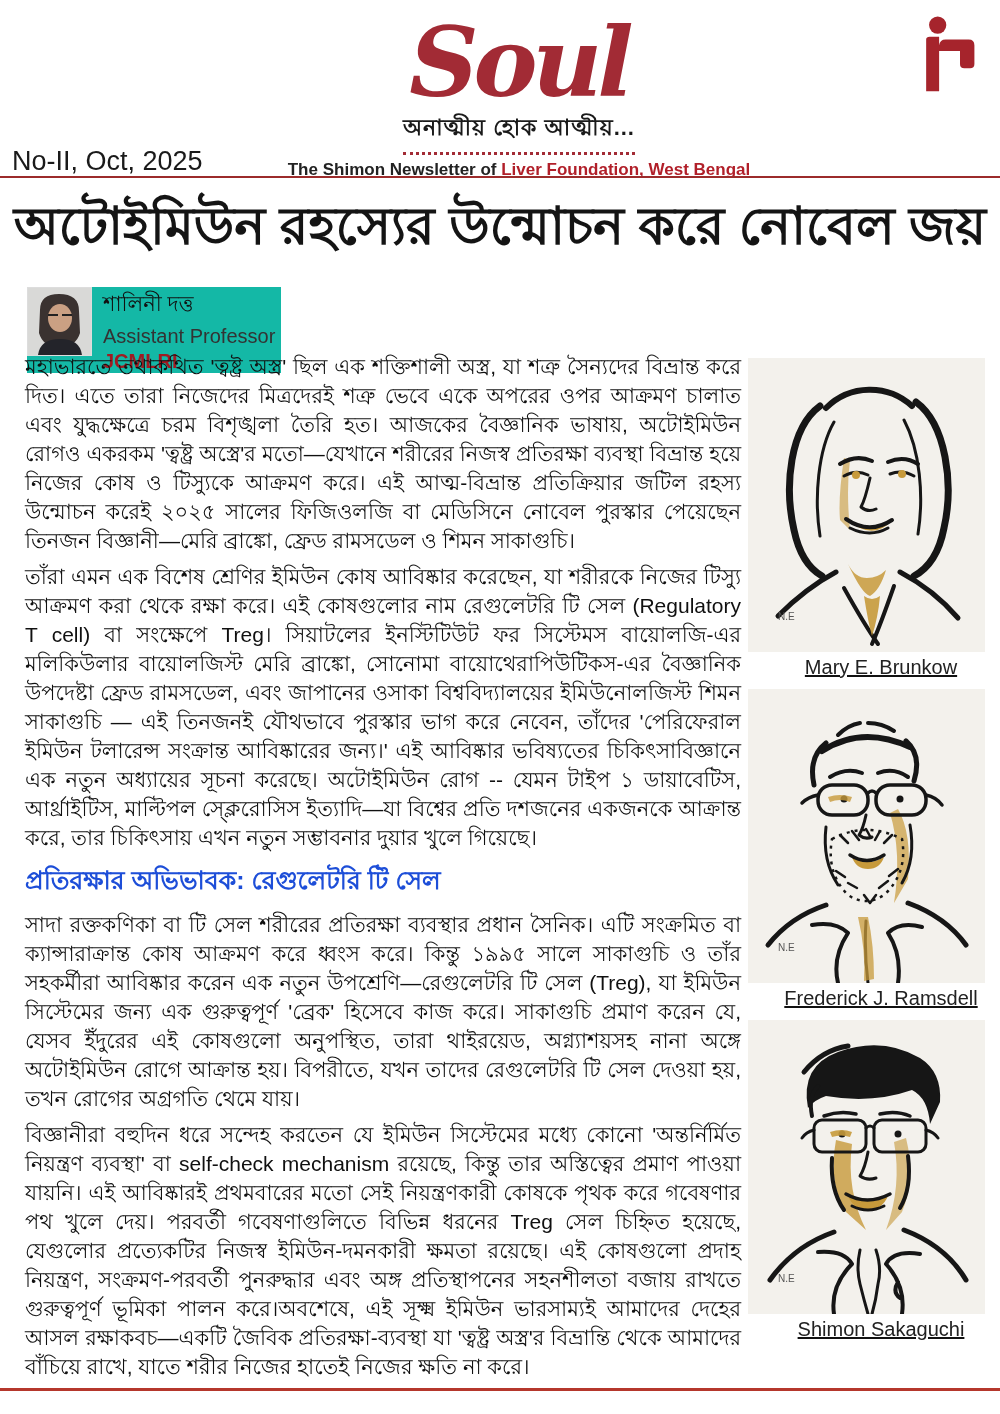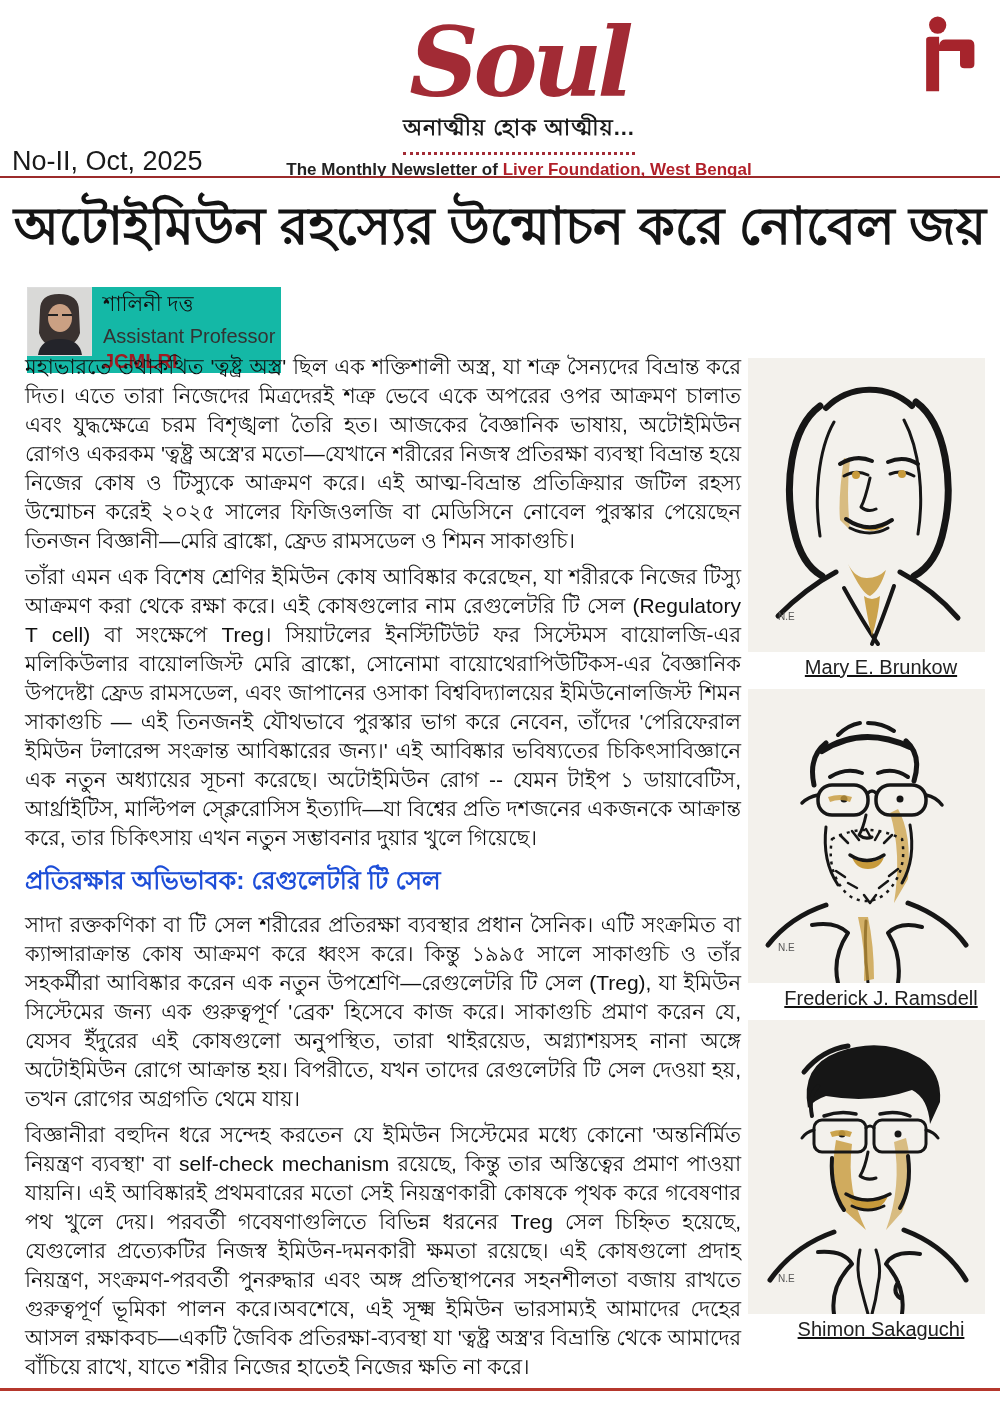--- a/index.html
+++ b/index.html
@@ -49,21 +49,21 @@
 </head>
 <body>
 
 <div class="page">
 
   <div class="issue">No-II, Oct, 2025</div>
 
   <div class="logo-block">
     <div class="soul-logo">Soul</div>
     <div><span class="tagline">অনাত্মীয় হোক আত্মীয়...</span></div>
-    <div class="newsletter-line"><span>The Monthly Newsletter of </span><span class="newsletter-brand">Liver Foundation, West Bengal</span></div>
+    <div class="newsletter-line"><span>The Shimon Newsletter of </span><span class="newsletter-brand">Liver Foundation, West Bengal</span></div>
   </div>
 
   <svg class="lf-logo" viewBox="0 0 100 115">
     <circle cx="44" cy="16" r="12" fill="#a6242c"></circle>
     <path fill="#a6242c" d="M28,36 q0,-4 5,-4 h13 v12 q1,-8 9,-8 h32 q8,0 8,8 v26 q0,6 -6,6 h-8 q-6,0 -6,-6 v-18 h-29 v56 h-18 z"></path>
   </svg>
 
   <div class="top-rule"></div>
 
   <h1 class="headline" style="margin:0;">অটোইমিউন রহস্যের উন্মোচন করে নোবেল জয়</h1>

